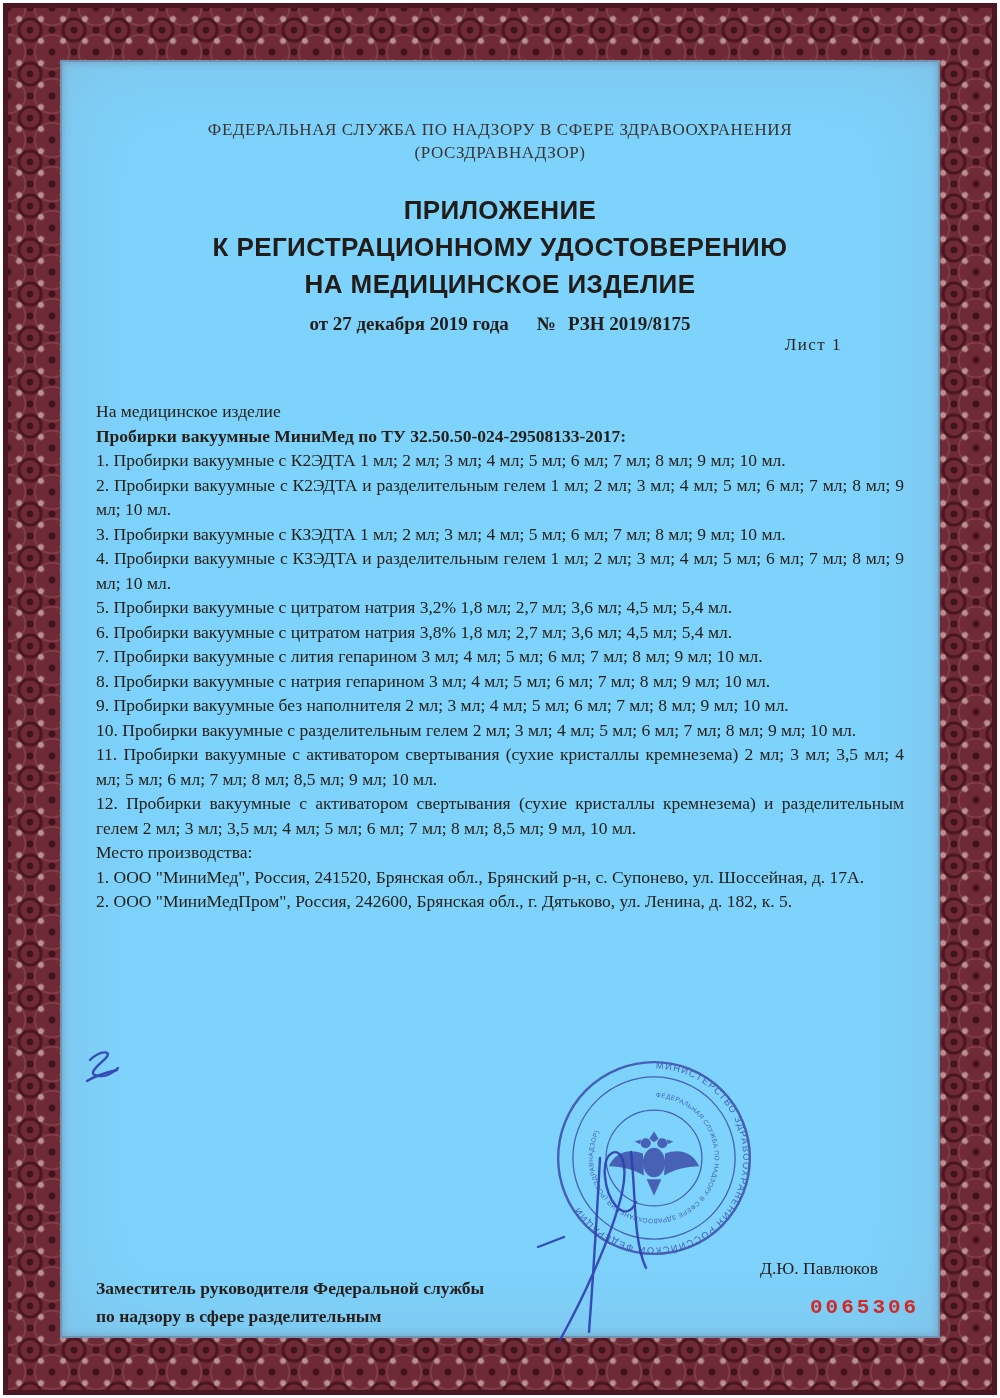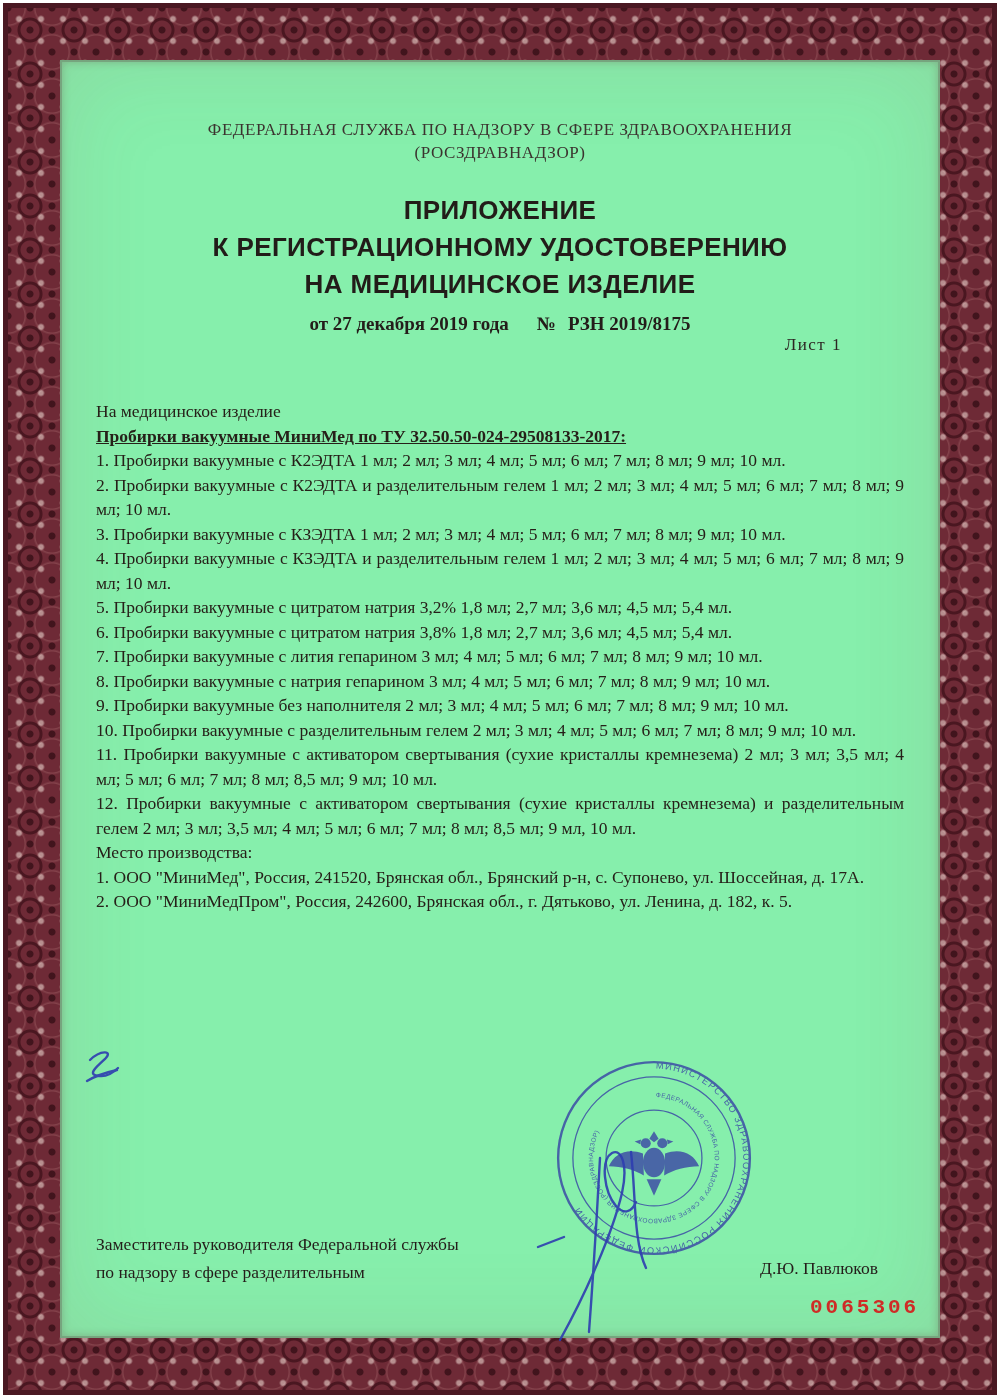--- a/index.html
+++ b/index.html
@@ -18,39 +18,39 @@
       radial-gradient(circle at center, rgba(60,18,26,0.9) 3px, rgba(60,18,26,0) 4px),
       radial-gradient(circle at center, rgba(0,0,0,0) 9px, rgba(72,22,31,0.95) 10px, rgba(72,22,31,0.95) 12px, rgba(0,0,0,0) 13px),
       radial-gradient(circle at center, rgba(0,0,0,0) 16px, rgba(200,140,140,0.25) 17px, rgba(0,0,0,0) 19px);
     background-size:22px 22px, 22px 22px, 44px 44px, 44px 44px;
     background-position:0 0, 11px 11px, 0 0, 22px 22px;
     border:5px solid #4a1822;
   }
 
   
   .content{
-    position:absolute;inset:60px;background:#86efac;
+    position:absolute;inset:60px;background:#7dd3fc;
     box-shadow: inset 0 0 90px rgba(155,70,80,0.13), inset 0 0 8px rgba(90,30,40,0.25);
     border:2px solid rgba(90,30,40,0.35);
     box-sizing:border-box;
     padding:30px 34px 0 34px;
   }
 
   .agency{ text-align:center; font-size:17px; line-height:23px; letter-spacing:0.6px; color:#3b332f; margin-top:26px;}
   .title{ text-align:center; font-family:"Liberation Sans", sans-serif; font-weight:700; font-size:26px; line-height:37px; color:#221c19; margin-top:28px; letter-spacing:0.4px;}
   .dateline{ text-align:center; font-weight:700; font-size:19px; margin-top:10px; color:#241d1a;}
   .dateline .num-sign{ margin-left:28px;}
   .dateline .num-val{ margin-left:12px;}
   .sheet{ text-align:right; padding-right:62px; font-size:17px; letter-spacing:1.5px; color:#2c2522;}
 
   .body-block{ margin-top:44px; font-size:17.5px; line-height:24.5px; color:#262019;}
   .body-block p{ margin:0; text-align:justify;}
-  .body-block p.bold{ font-weight:700;text-decoration:underline;}
+  .body-block p.bold{ font-weight:700;}
 
-  .signer-block{ position:absolute; left:96px; top:1230px; font-weight:400; font-size:17.5px; line-height:28px; color:#241d1a;}
+  .signer-block{ position:absolute; left:96px; top:1274px; font-weight:700; font-size:17.5px; line-height:28px; color:#241d1a;}
   .signer-name{ position:absolute; left:760px; top:1258px; font-weight:400; font-size:17.5px; color:#241d1a;}
   .serial{ position:absolute; left:810px; top:1296px; font-family:"Liberation Mono", monospace; font-size:21px; letter-spacing:3px; color:#cf2b26; font-weight:700;text-align:center;}
 
   .stamp{ position:absolute; left:548px; top:1052px; width:212px; height:212px; opacity:0.82;}
   .ink-overlay{ position:absolute; inset:0; pointer-events:none;}
 </style>
 </head>
 <body>
 
 <div class="page">

